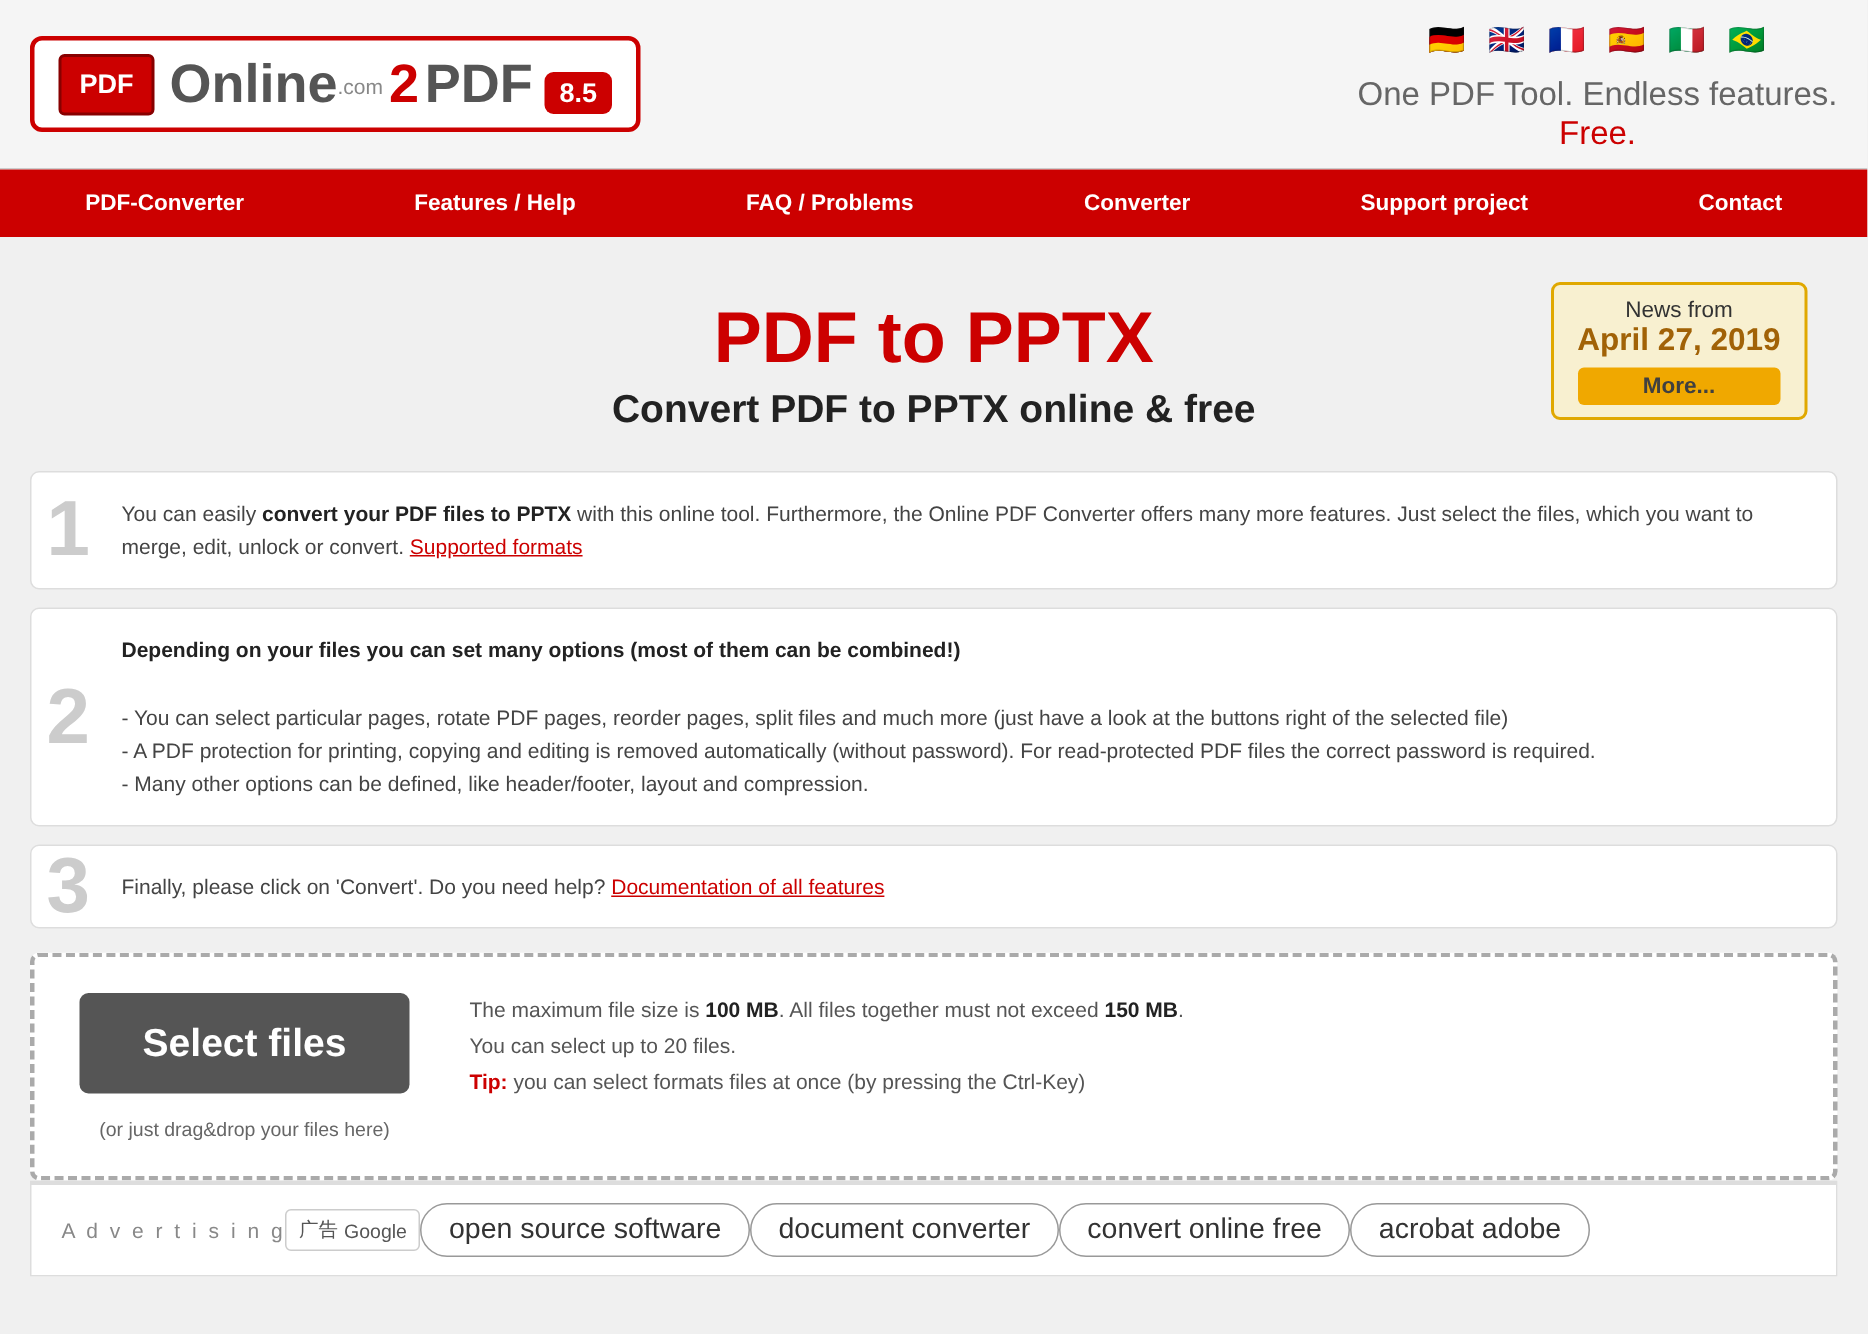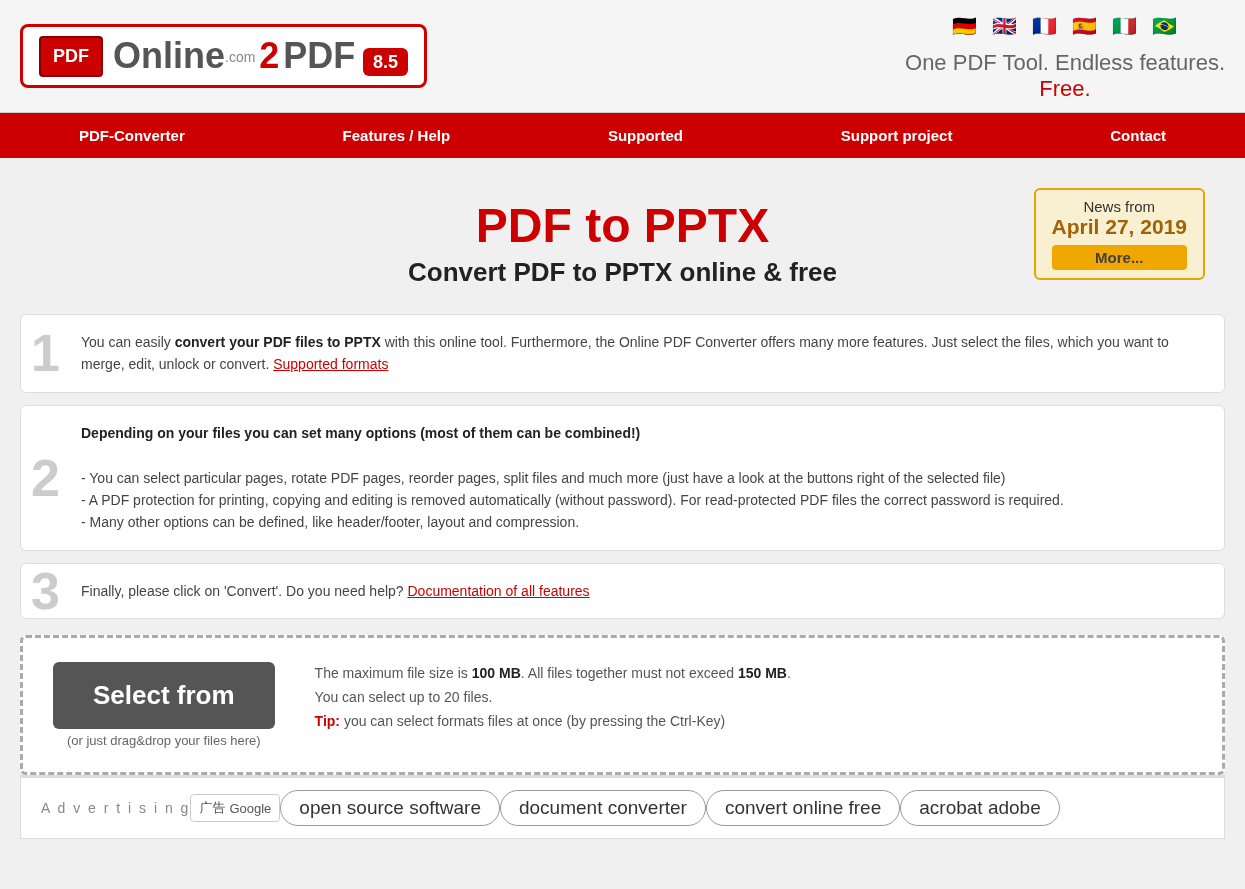--- a/index.html
+++ b/index.html
@@ -39,21 +39,21 @@
     .step-number { position: absolute; left: 10px; top: 50%; transform: translateY(-50%); font-size: 52px; color: #ccc; font-weight: bold; line-height: 1; }
     .step-text { font-size: 14px; color: #444; line-height: 1.6; }
     .step-text strong { color: #222; }
     .step-text a { color: #c00; }
     .step-text .orange-link { color: #c00; text-decoration: underline; }
 
     
     .upload-area { border: 3px dashed #aaa; border-radius: 6px; background: white; margin-top: 16px; padding: 24px 30px; }
     .upload-inner { display: flex; align-items: flex-start; gap: 40px; }
     .select-files-btn { background: #555; color: white; font-size: 26px; font-weight: bold; border: none; border-radius: 6px; padding: 18px 40px; cursor: pointer; display: block; min-width: 220px; text-align: center; }
-    .drag-drop-hint { text-align: center; font-size: 13px; color: #666; margin-top: 4px; }
+    .drag-drop-hint { text-align: center; font-size: 13px; color: #666; margin-top: 16px; }
     .file-info { font-size: 14px; color: #555; line-height: 1.7; }
     .file-info strong { color: #222; }
     .file-info .tip-label { color: #c00; font-weight: bold; }
 
     
     .advertising { background: white; border: 1px solid #ddd; border-top: 3px solid #ddd; padding: 12px 20px; display: flex; align-items: center; margin-top: 0; }
     .advertising-label { font-size: 14px; color: #888; letter-spacing: 2px; white-space: nowrap; }
     .google-badge { display: flex; align-items: center; gap: 4px; font-size: 13px; color: #555; border: 1px solid #ccc; padding: 4px 8px; border-radius: 4px; }
     .ad-btn { border: 1px solid #999; border-radius: 20px; padding: 6px 18px; font-size: 19px; color: #333; background: white; cursor: pointer; white-space: nowrap; }
   </style>
@@ -82,21 +82,22 @@
     <div class="tagline">
       <div class="tagline-main">One PDF Tool. Endless features.</div>
       <div class="tagline-free">Free.</div>
     </div>
   </div>
 </div>
 
 <nav class="nav">
   <div class="nav-item">PDF-Converter</div>
   <div class="nav-item">Features / Help</div>
-  <div class="nav-item">Supported</div>
+  <div class="nav-item">FAQ / Problems</div>
+  <div class="nav-item">Converter</div>
   <div class="nav-item">Support project</div>
   <div class="nav-item">Contact</div>
 </nav>
 
 <div class="main">
 
   <div class="title-section">
     <div class="page-title">PDF to PPTX</div>
     <div class="page-subtitle">Convert PDF to PPTX online &amp; free</div>
     <div class="news-box">
@@ -130,21 +131,21 @@
       <div class="step-text">
         Finally, please click on 'Convert'. Do you need help? <a class="orange-link" href="#">Documentation of all features</a>
       </div>
     </div>
 
   </div>
 
   <div class="upload-area">
     <div class="upload-inner">
       <div>
-        <button class="select-files-btn">Select from</button>
+        <button class="select-files-btn">Select files</button>
         <div class="drag-drop-hint">(or just drag&amp;drop your files here)</div>
       </div>
       <div class="file-info">
         <div>
           The maximum file size is <strong>100 MB</strong>. All files together must not exceed <strong>150 MB</strong>.
         </div>
         <div>
           You can select up to <span>20</span> files.
         </div>
         <div>

